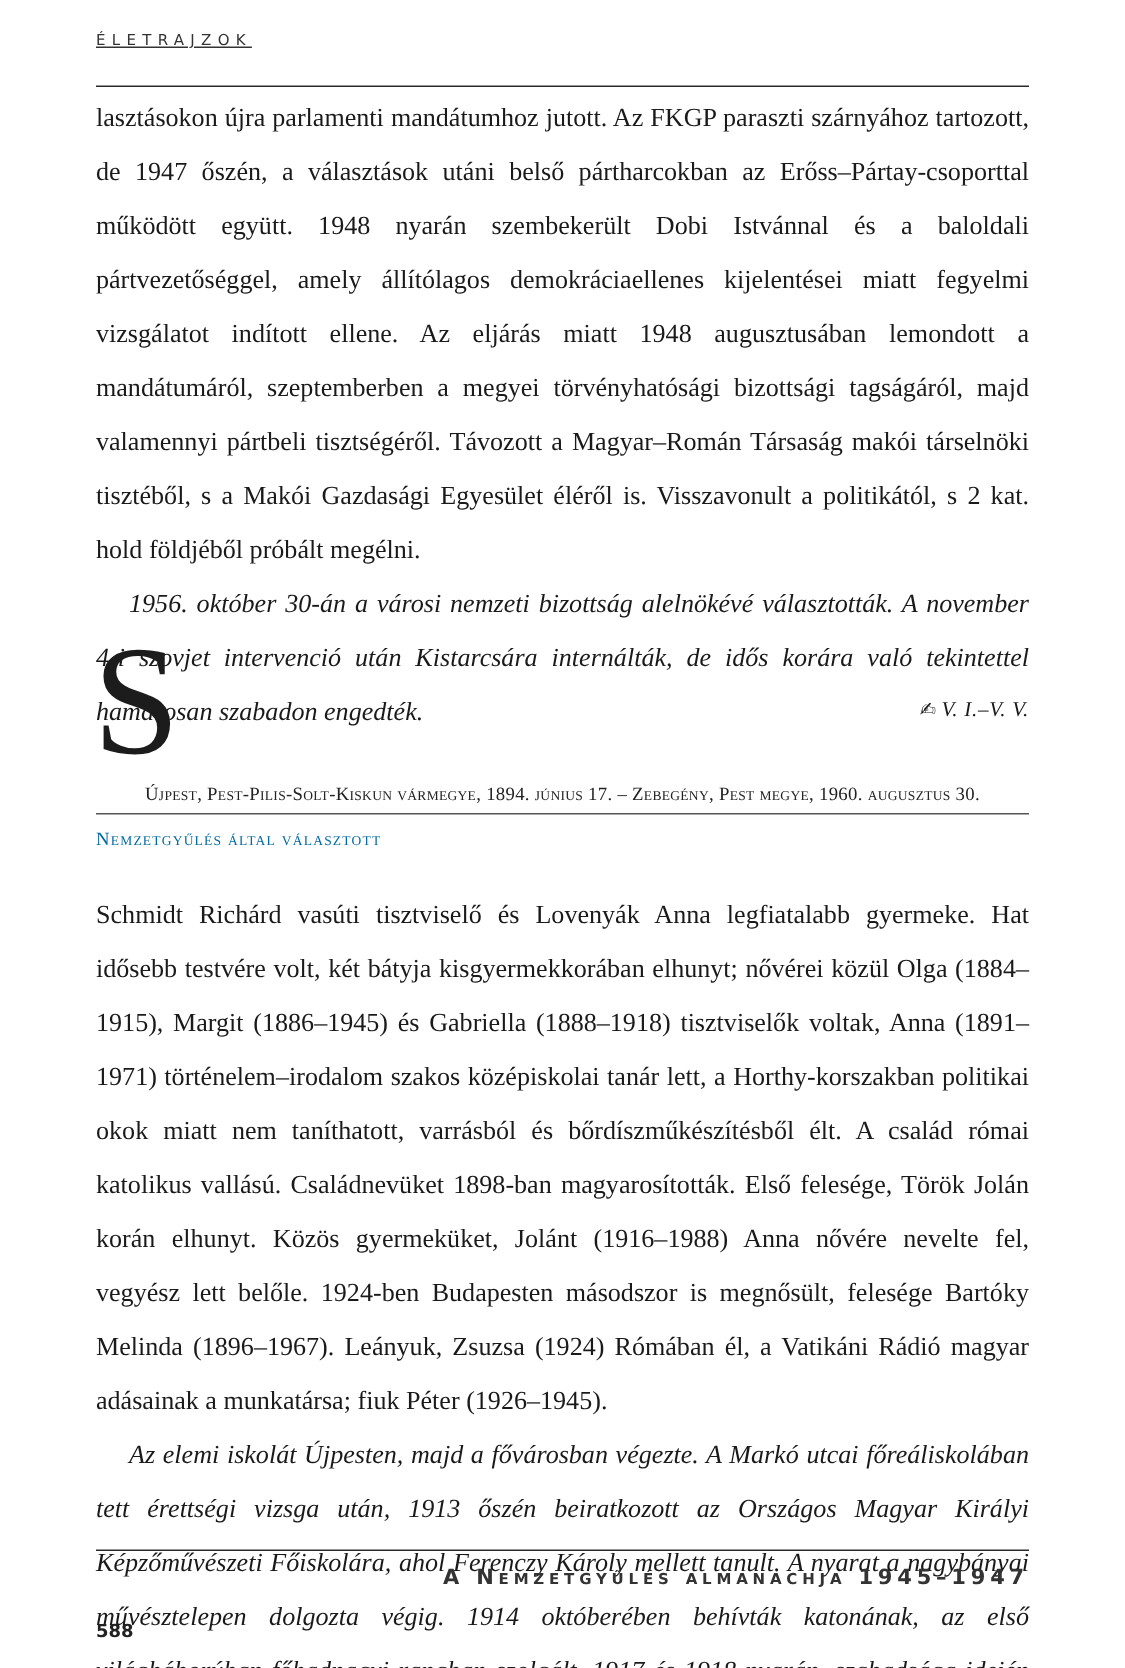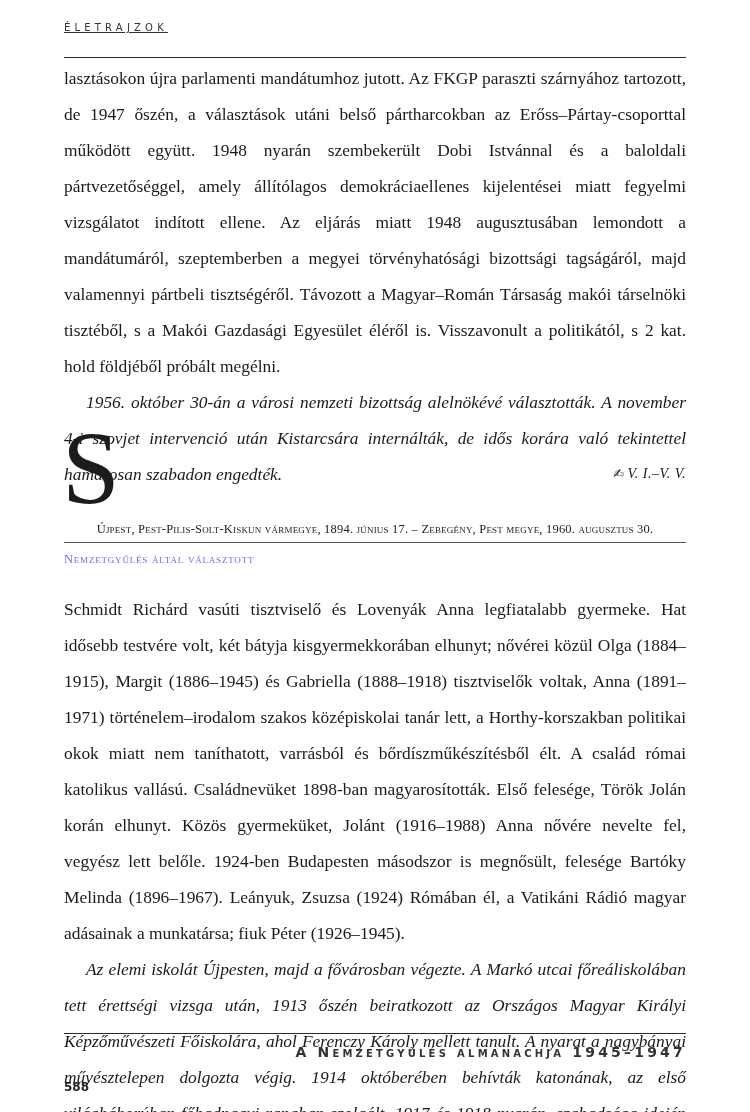--- a/index.html
+++ b/index.html
@@ -101,21 +101,21 @@
     white-space: nowrap;
     text-align: center;
   }
   .elected-line {
     position: absolute;
     left: 64px;
     top: 552px;
     font-size: 12.5px;
     font-variant: small-caps;
     letter-spacing: 0.8px;
-    color: #8b5cf6;
+    color: #0369a1;
   }
   .page-number {
     position: absolute;
     left: 64px;
     top: 1080px;
     font-family: "DejaVu Sans", "Liberation Sans", sans-serif;
     font-size: 12px;
     font-weight: bold;
     color: #222;
   }

